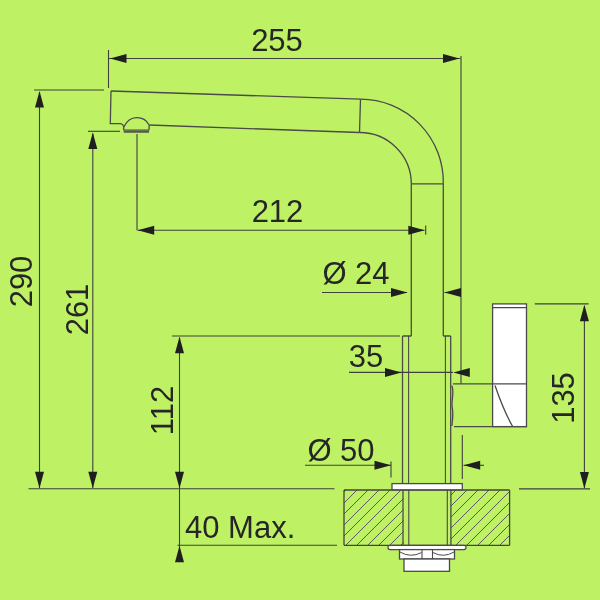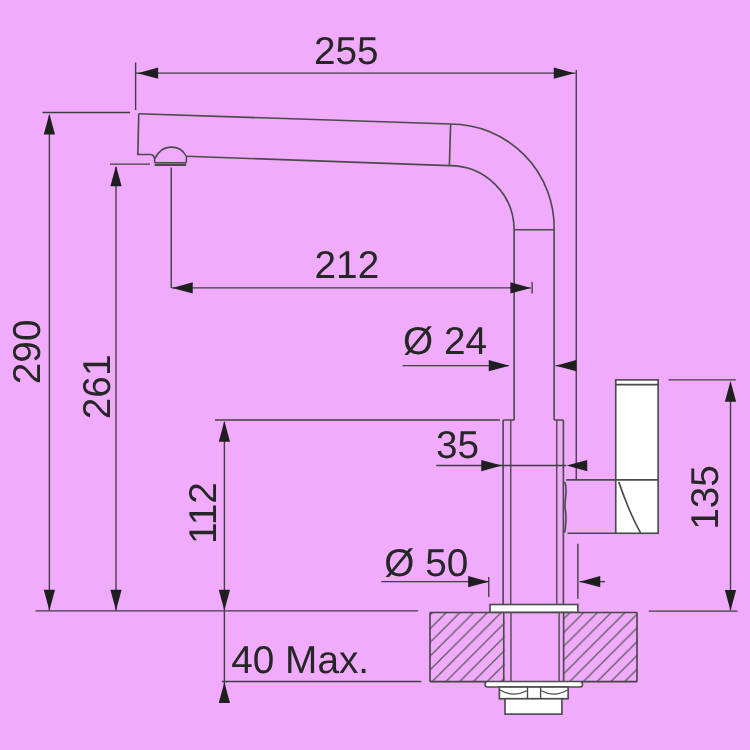--- a/index.html
+++ b/index.html
@@ -1,16 +1,16 @@
 <!DOCTYPE html>
 <html><head>
 <meta charset="utf-8">
 <style>
   html,body{margin:0;padding:0;background:#ffffff;}
-  .wrap{width:600px;height:600px;position:relative;background:#f0abfc;}
+  .wrap{width:600px;height:600px;position:relative;background:#bef264;}
   text{font-family:"Liberation Sans", sans-serif; fill:#262626;}
 </style>
 </head>
 <body>
 <div class="wrap">
 <svg width="600" height="600" viewBox="0 0 600 600" xmlns="http://www.w3.org/2000/svg">
 <defs>
   <pattern id="hatch" patternUnits="userSpaceOnUse" width="11" height="11">
     <path d="M0,11 L11,0 M-2.75,2.75 L2.75,-2.75 M8.25,13.75 L13.75,8.25" stroke="#5a5a5a" stroke-width="1"></path>
   </pattern>

